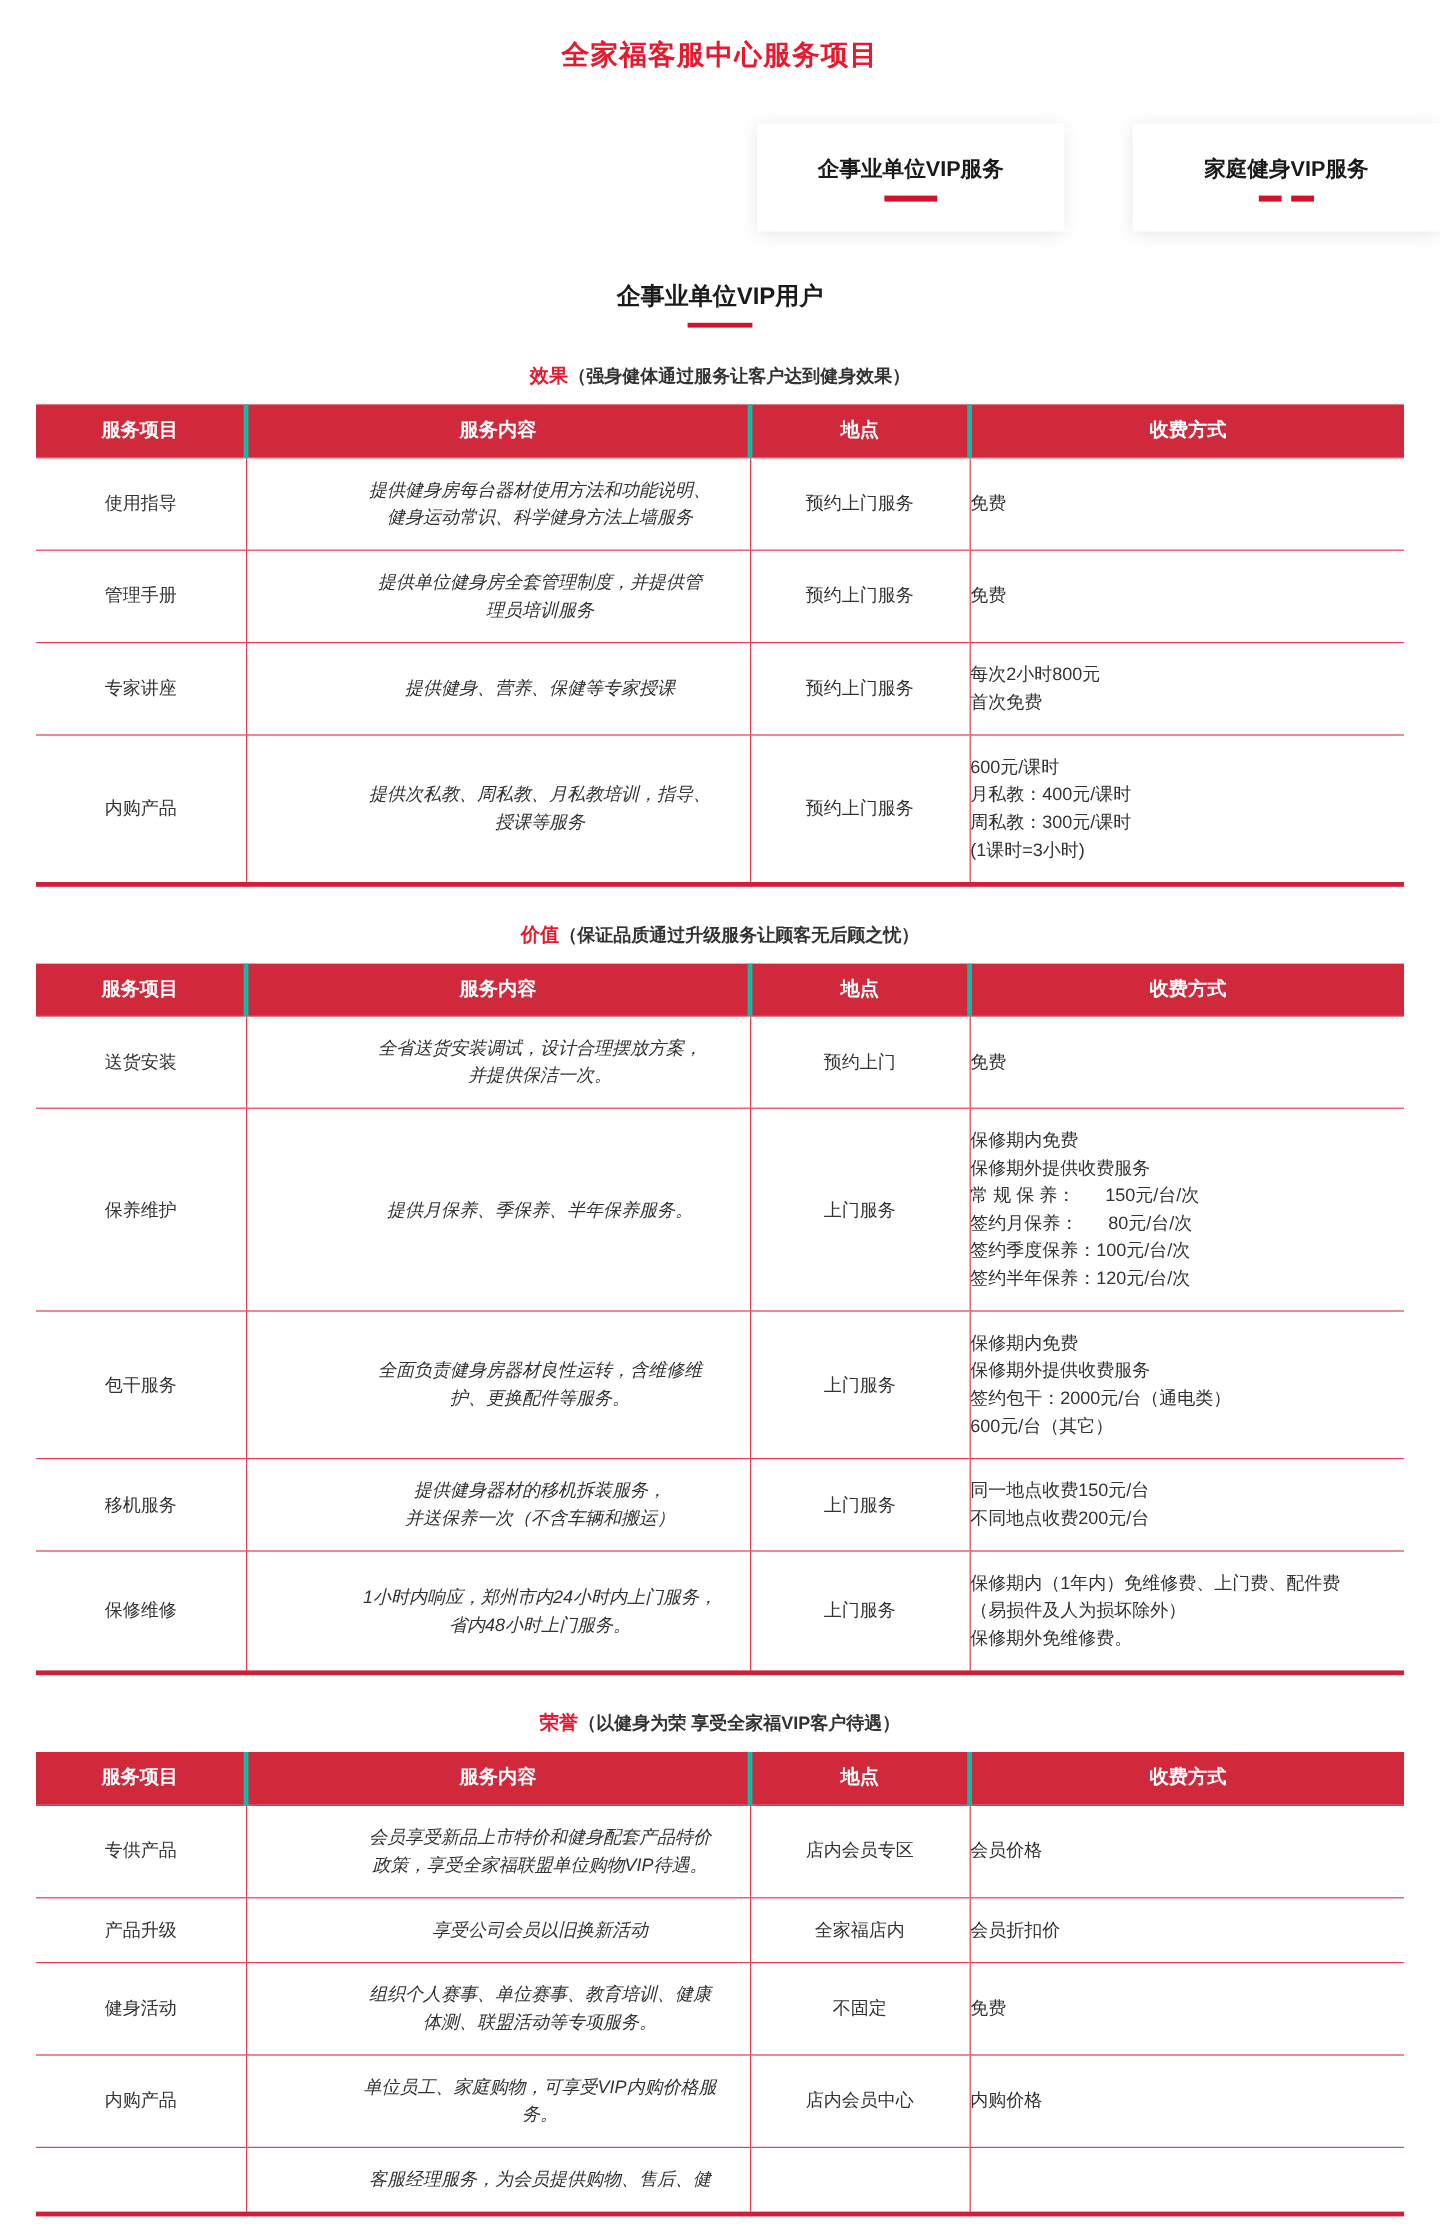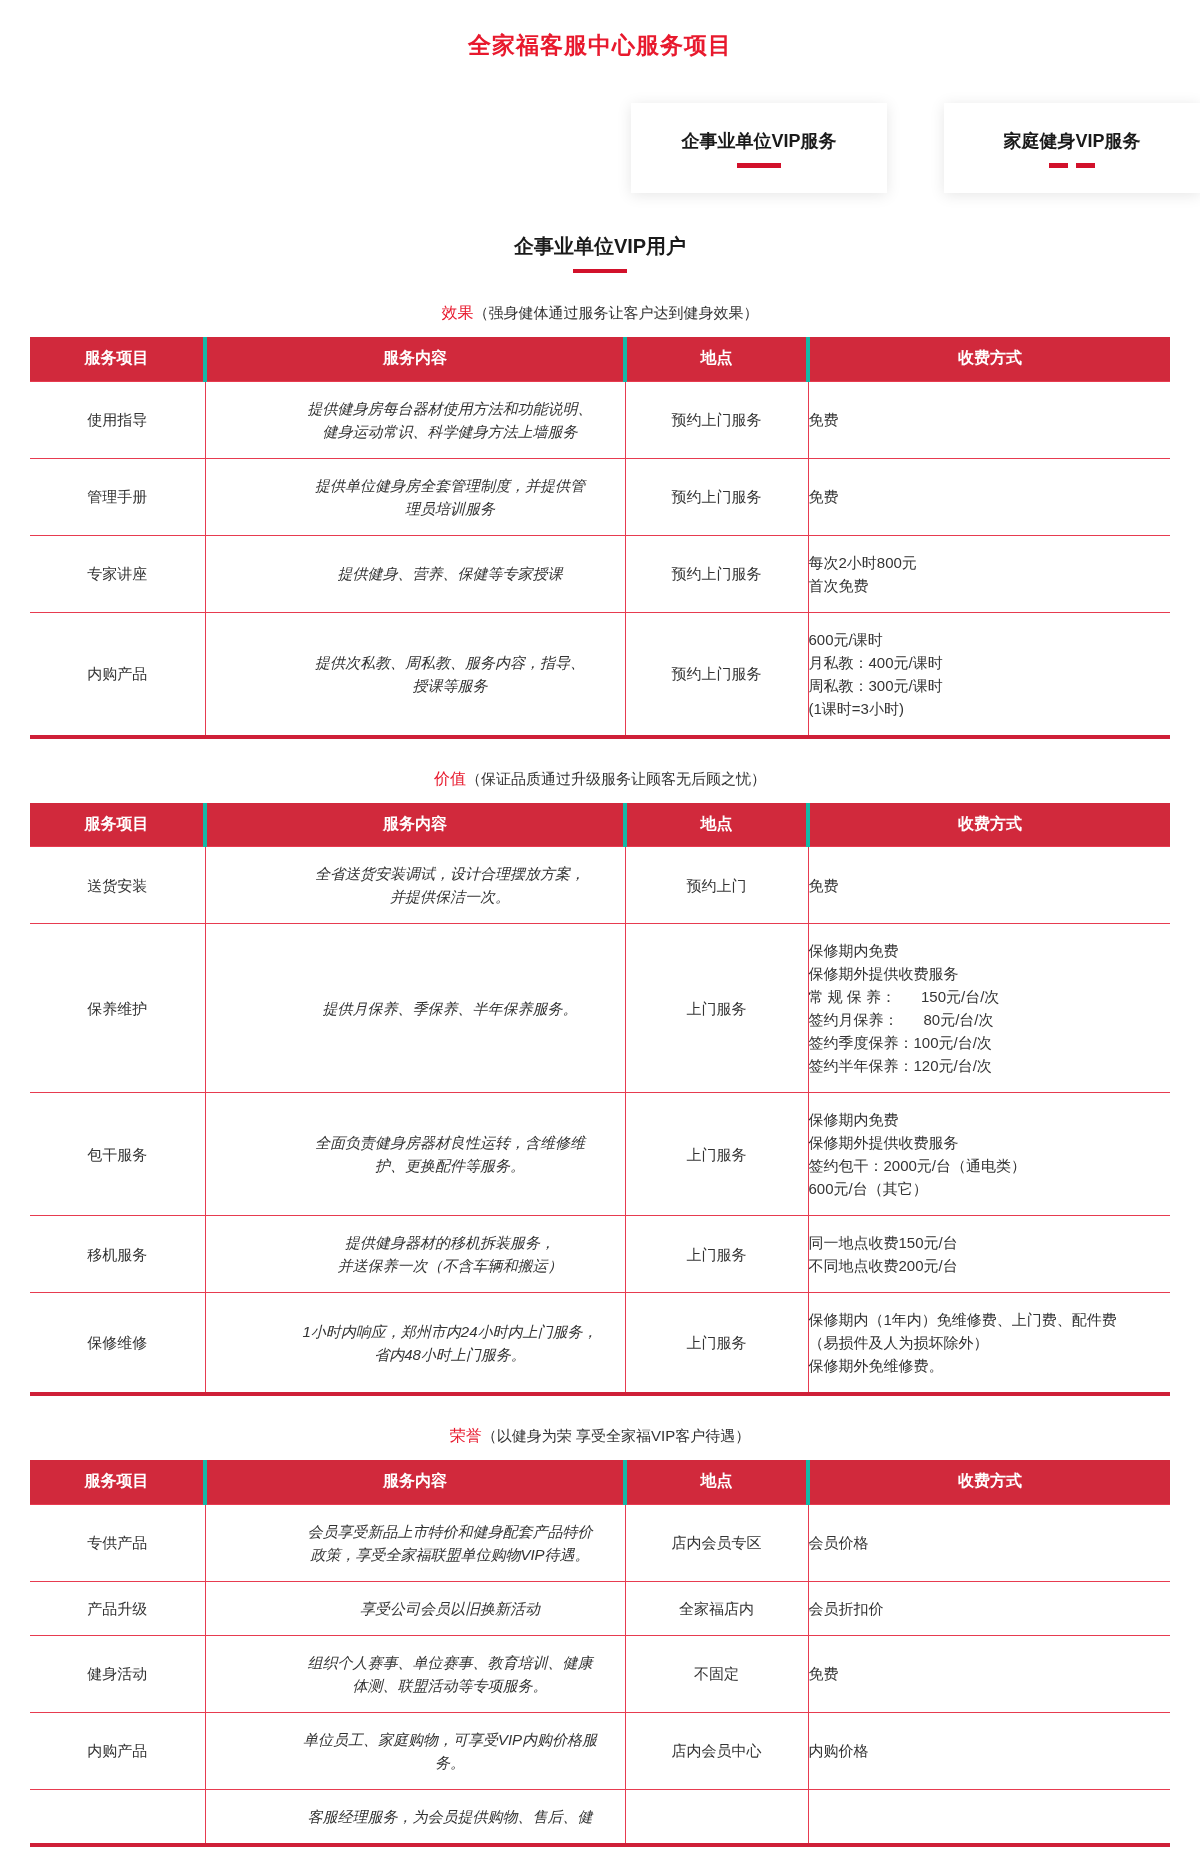--- a/index.html
+++ b/index.html
@@ -31,21 +31,21 @@
   .tab-label{font-size:18px;font-weight:bold;color:#1a1a1a;}
   .tab-underline{margin-top:10px;height:5px;display:flex;gap:8px;}
   .tab-underline .bar{height:5px;background:var(--underline);}
   .bar-solid{width:44px;}
   .bar-dash{width:19px;}
   
   .main-title-wrap{margin-top:40px;text-align:center;}
   .main-title{font-size:20px;font-weight:bold;color:#1a1a1a;}
   .main-title-underline{width:54px;height:4px;background:var(--underline);margin:9px auto 0;}
   
-  .section-label{text-align:center;margin:30px 0 13px;font-weight:normal;}
+  .section-label{text-align:center;margin:30px 0 13px;font-weight:bold;}
   .section-name{color:var(--accent);font-size:16px;}
   .section-subtitle{color:#333;font-size:15px;}
   
   table.service-table{
     width:1140px;margin:0 auto;border-collapse:collapse;table-layout:fixed;
     border-bottom:4px solid var(--thick-line);
   }
   .service-table col.c1{width:175px;}
   .service-table col.c2{width:420px;}
   .service-table col.c3{width:183px;}
@@ -142,21 +142,21 @@
             </td>
             <td class="cell-location">预约上门服务</td>
             <td class="cell-fee">
               <div class="fee-line">每次2小时800元</div>
               <div class="fee-line">首次免费</div>
             </td>
           </tr>
           <tr>
             <td class="cell-item">内购产品</td>
             <td class="cell-content">
-              <div class="content-line">提供次私教、周私教、服务内容，指导、</div>
+              <div class="content-line">提供次私教、周私教、月私教培训，指导、</div>
               <div class="content-line">授课等服务</div>
             </td>
             <td class="cell-location">预约上门服务</td>
             <td class="cell-fee">
               <div class="fee-line">600元/课时</div>
               <div class="fee-line">月私教：400元/课时</div>
               <div class="fee-line">周私教：300元/课时</div>
               <div class="fee-line">(1课时=3小时)</div>
             </td>
           </tr>

